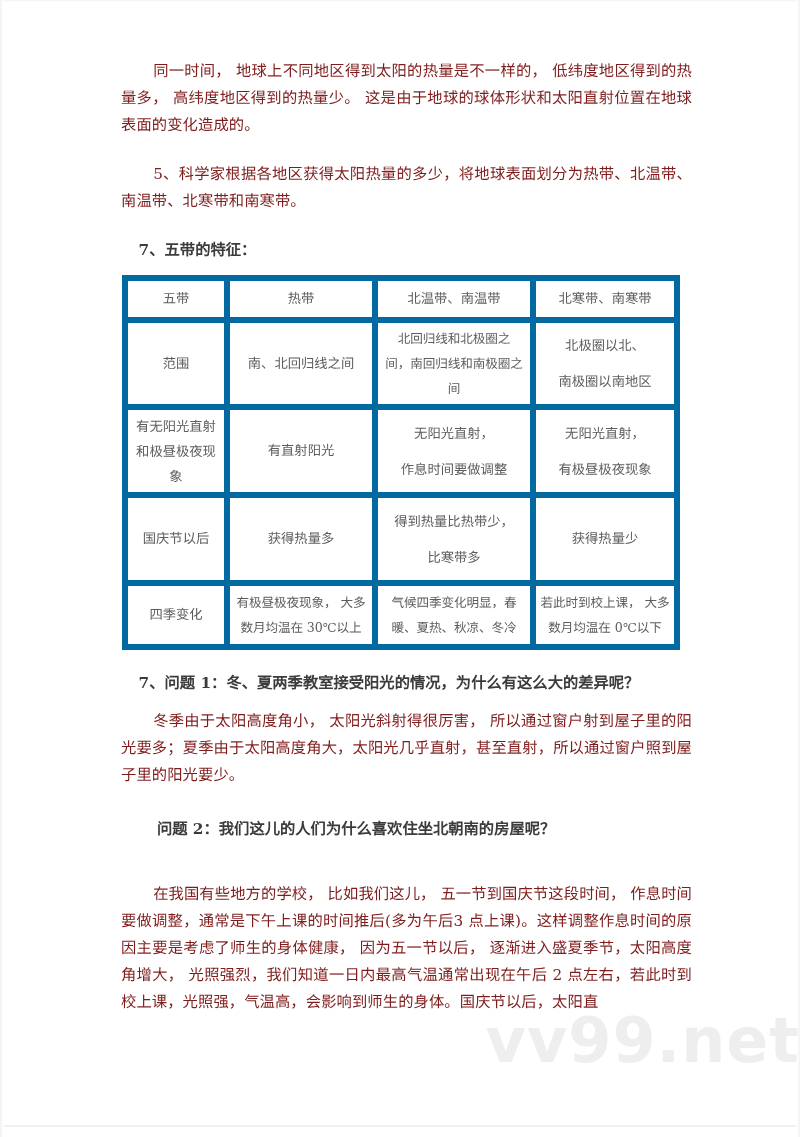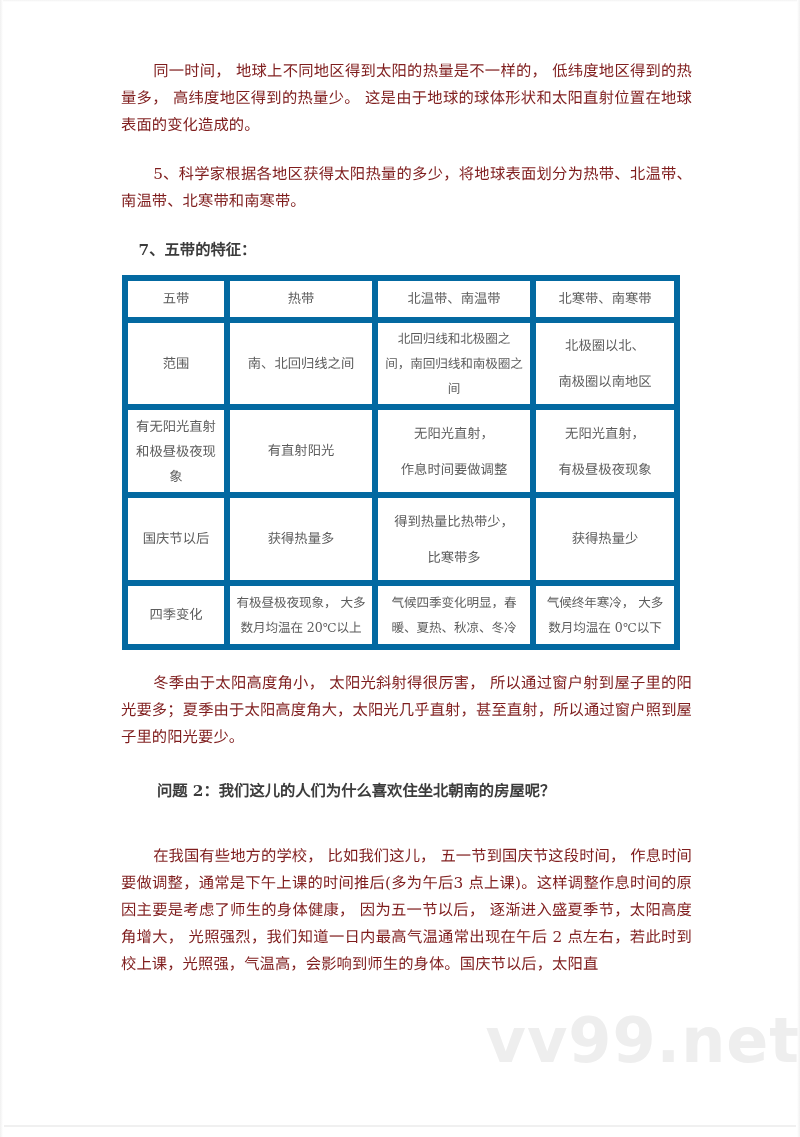--- a/index.html
+++ b/index.html
@@ -226,36 +226,37 @@
             <span class="gap"></span>
             <span class="tight">比寒带多</span>
           </td>
           <td>获得热量少</td>
         </tr>
 
         <tr class="r-season">
           <td>四季变化</td>
           <td class="dense">
             <span class="tight">有极昼极夜现象， 大多</span>
-            <span class="tight">数月均温在 20℃以上</span>
+            <span class="tight">数月均温在 30℃以上</span>
           </td>
           <td class="dense">
             <span class="tight">气候四季变化明显，春</span>
             <span class="tight">暖、夏热、秋凉、冬冷</span>
           </td>
           <td class="dense">
-            <span class="tight">气候终年寒冷， 大多</span>
+            <span class="tight">若此时到校上课， 大多</span>
             <span class="tight">数月均温在 0℃以下</span>
           </td>
         </tr>
       </tbody>
     </table>
 
     <div class="spacer-lg"></div>
 
+    <p class="heading">7、问题 1：冬、夏两季教室接受阳光的情况，为什么有这么大的差异呢？</p>
 
     <p class="para indent">冬季由于太阳高度角小， 太阳光斜射得很厉害， 所以通过窗户射到屋子里的阳光要多；夏季由于太阳高度角大，太阳光几乎直射，甚至直射，所以通过窗户照到屋子里的阳光要少。</p>
 
     <div class="spacer-md"></div>
 
     <p class="heading center-ish">问题 2：我们这儿的人们为什么喜欢住坐北朝南的房屋呢？</p>
 
     <div class="spacer-sm"></div>
 
 

